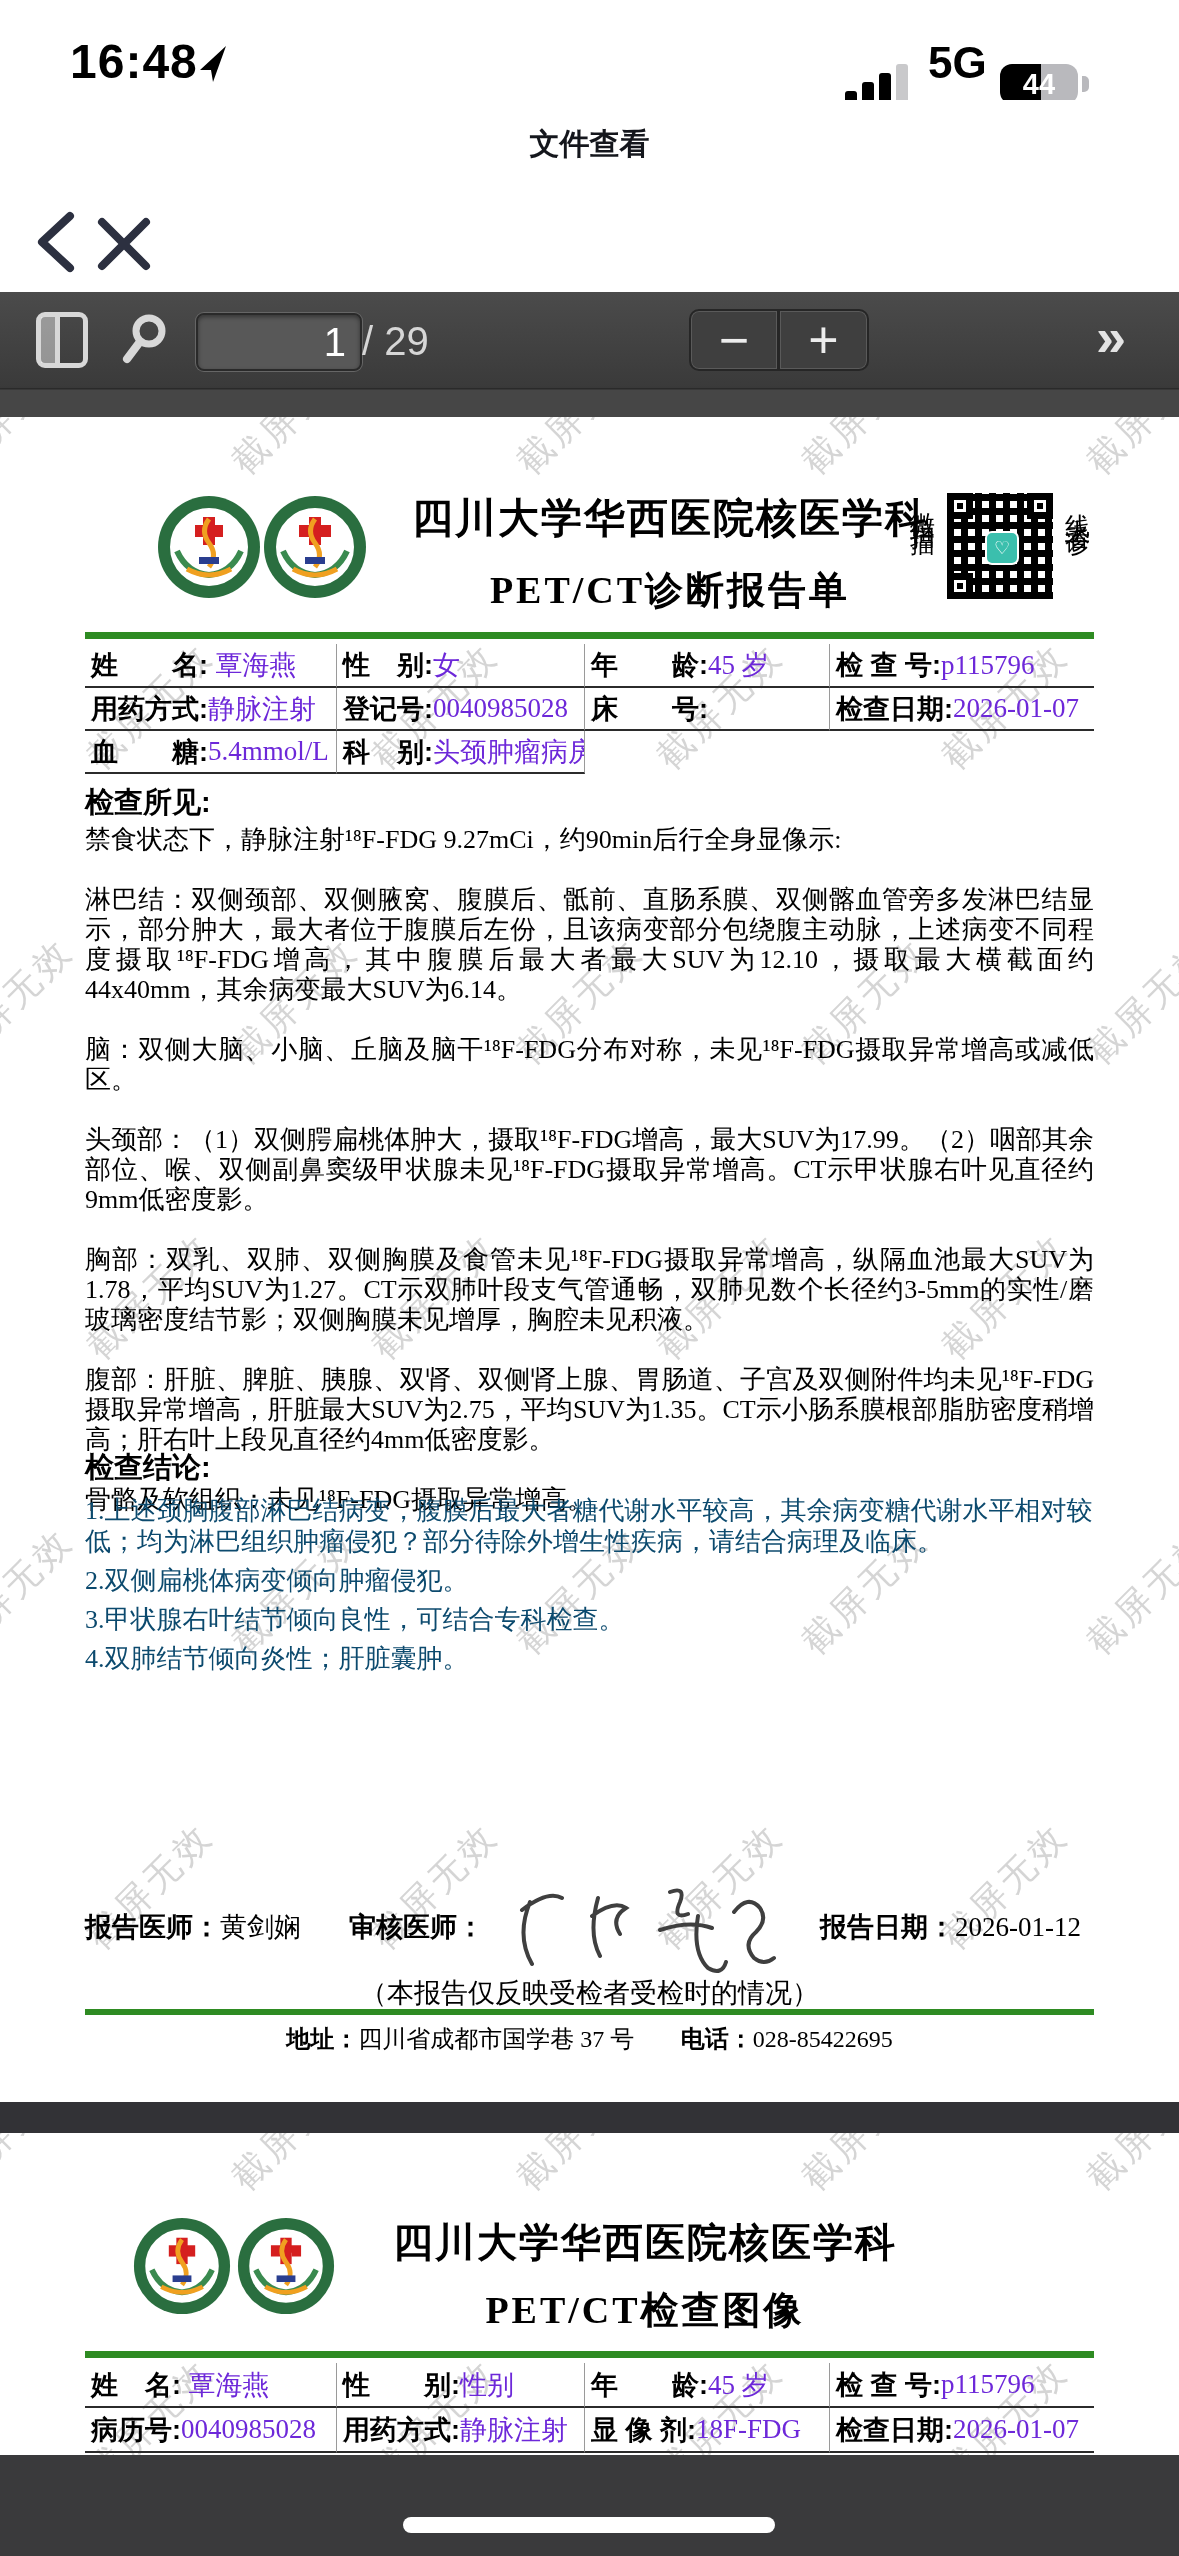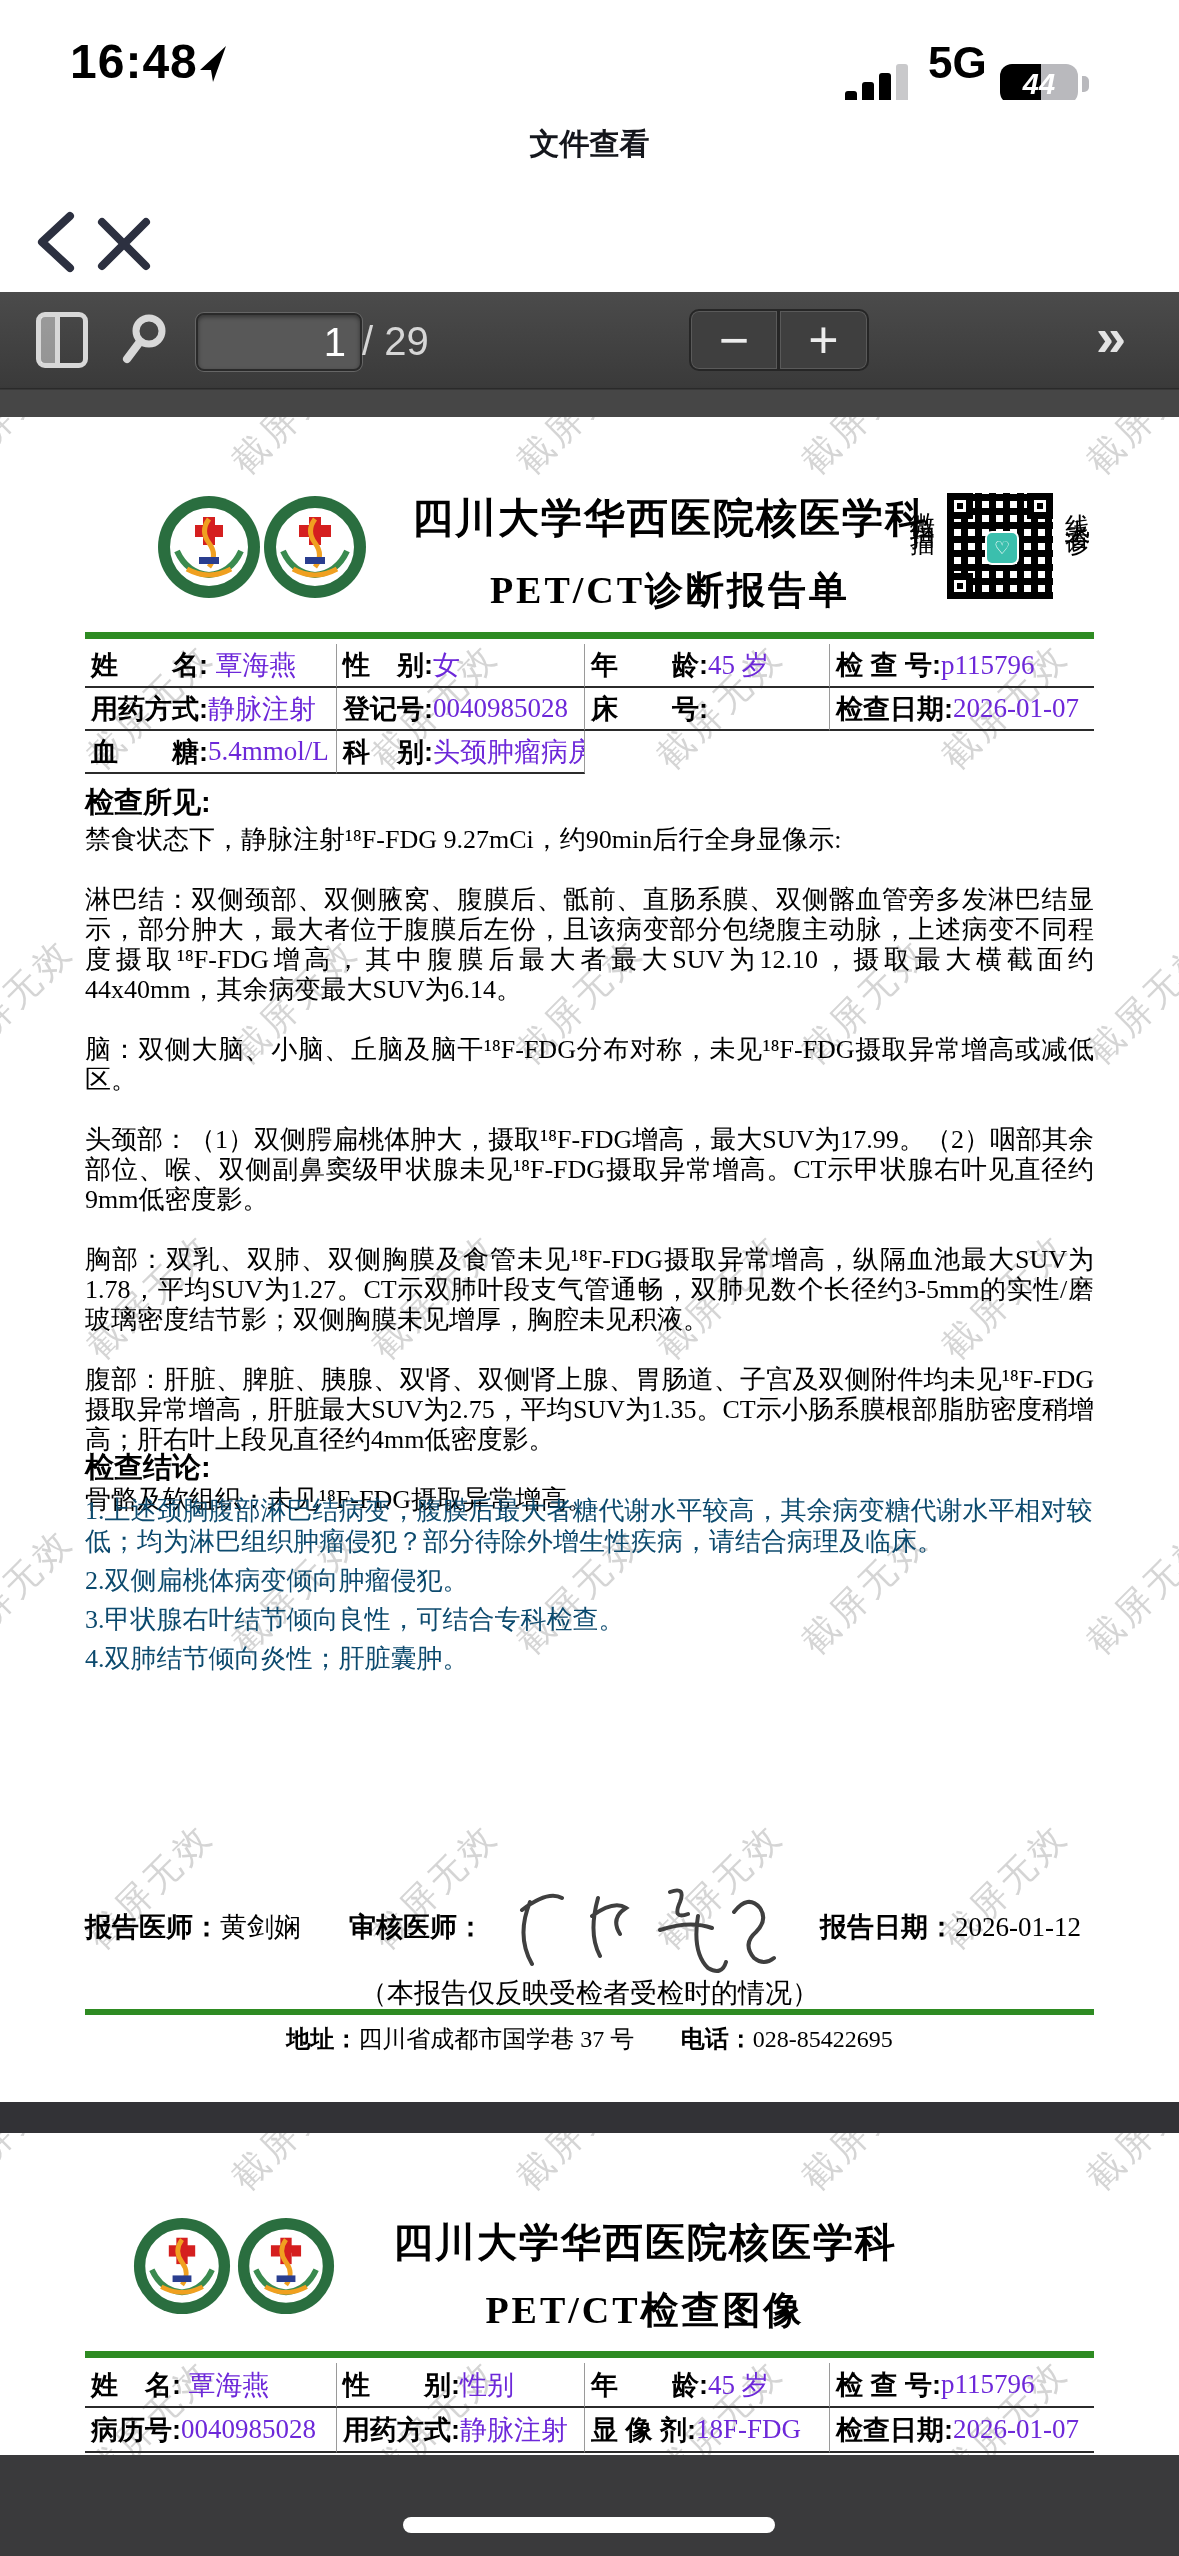--- a/index.html
+++ b/index.html
@@ -14,21 +14,21 @@
   .sigbars{left:845px;top:62px;width:70px;height:42px;}
   .sigbars i{position:absolute;bottom:0;width:12px;border-radius:3px;background:#000;}
   .sigbars i:nth-child(1){left:0;height:13px;}
   .sigbars i:nth-child(2){left:17px;height:22px;}
   .sigbars i:nth-child(3){left:34px;height:31px;}
   .sigbars i:nth-child(4){left:51px;height:40px;background:#c9c9cb;}
   .net{left:928px;top:38px;font-size:44px;font-weight:600;color:#000;}
   .battery{left:1000px;top:64px;width:78px;height:40px;border-radius:12px;overflow:hidden;
     background:linear-gradient(90deg,#000 0 52%,#b9b9bd 52%);}
   .battery span{position:absolute;left:0;top:0;width:100%;height:100%;display:flex;align-items:center;justify-content:center;
-    color:#fff;font-size:29px;font-weight:700;font-style:italic;}
+    color:#fff;font-size:29px;font-weight:700;}
   .bat-nub{left:1082px;top:76px;width:7px;height:16px;background:#b9b9bd;border-radius:0 5px 5px 0;}
 
   
   #nav-bar{top:100px;left:0;width:1179px;height:150px;background:#fff;}
   #nav-title{left:0;top:24px;width:1179px;text-align:center;font-size:30px;font-weight:700;color:#14161c;}
 
   
   #toolbar{top:292px;left:0;width:1179px;height:96px;background:linear-gradient(#4b4b4b,#3a3a3a);border-bottom:1px solid #2c2c2c;}
   #toolbar-sub{top:389px;left:0;width:1179px;height:28px;background:#464646;border-top:1px solid #383838;box-shadow:0 3px 5px rgba(0,0,0,.35);}
   .tb-sidebar{left:36px;top:20px;width:52px;height:56px;border:5px solid #d8d8d8;border-radius:9px;box-sizing:border-box;}

